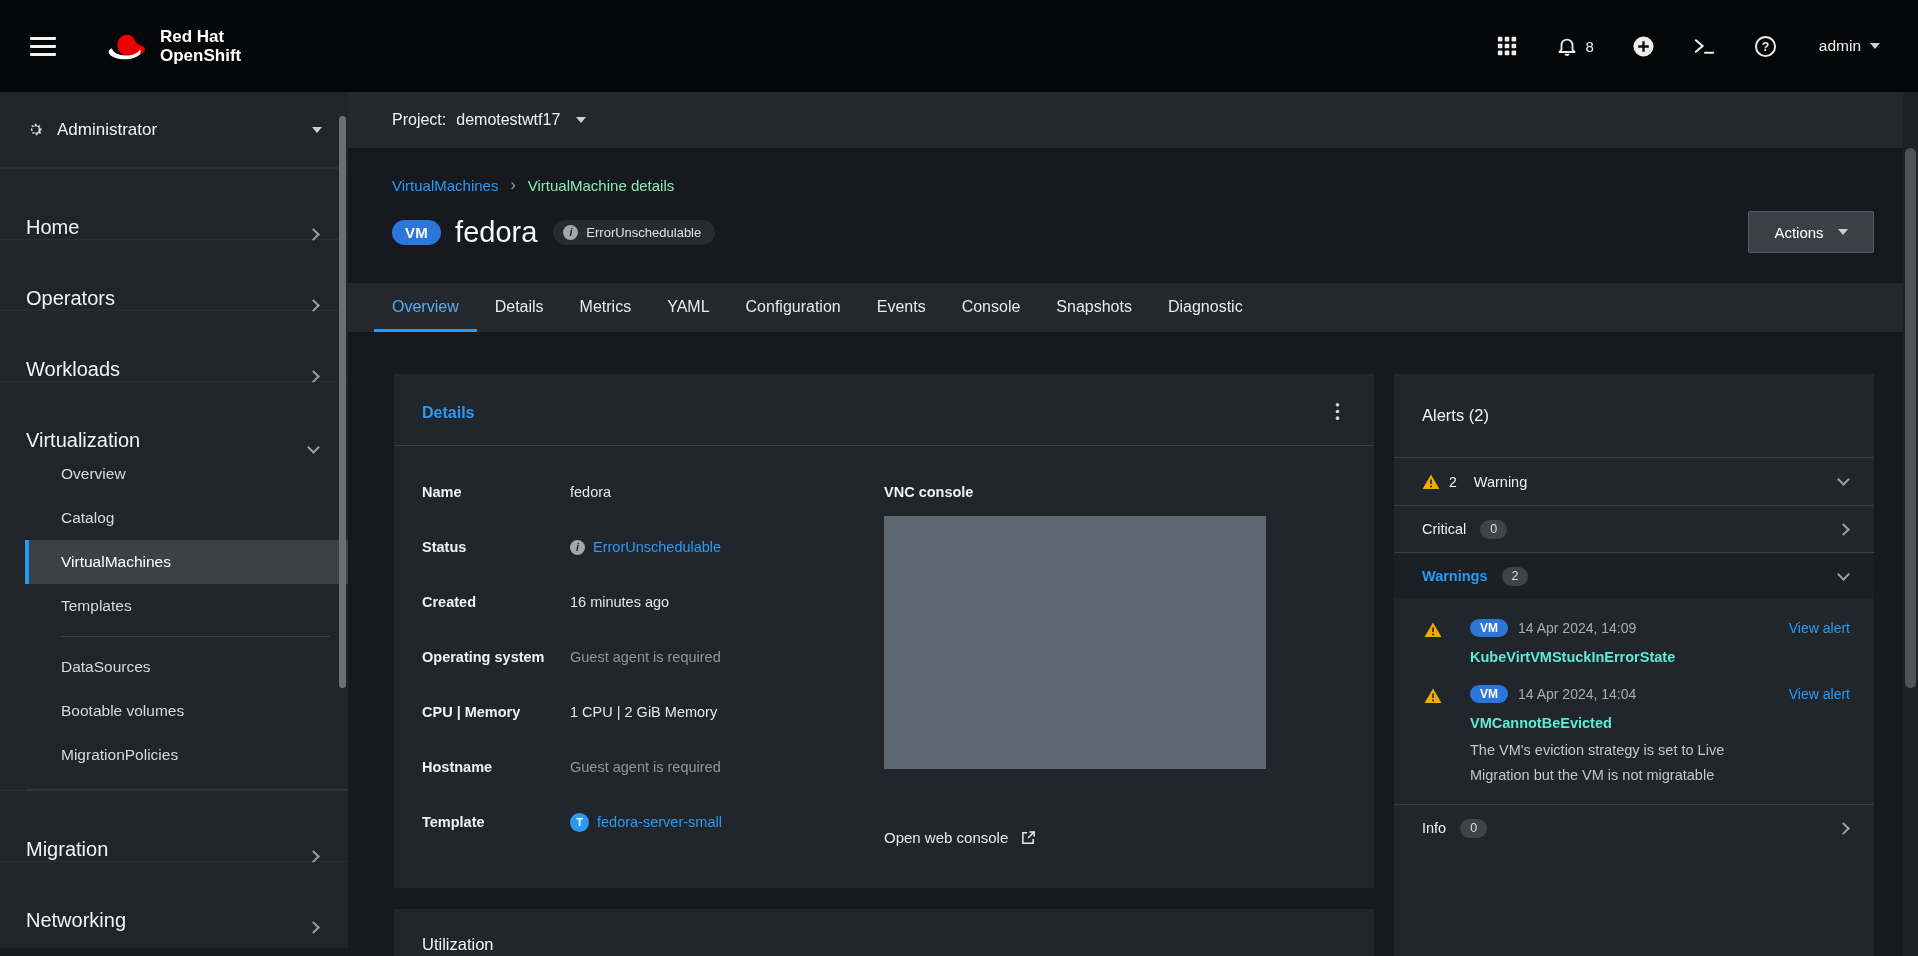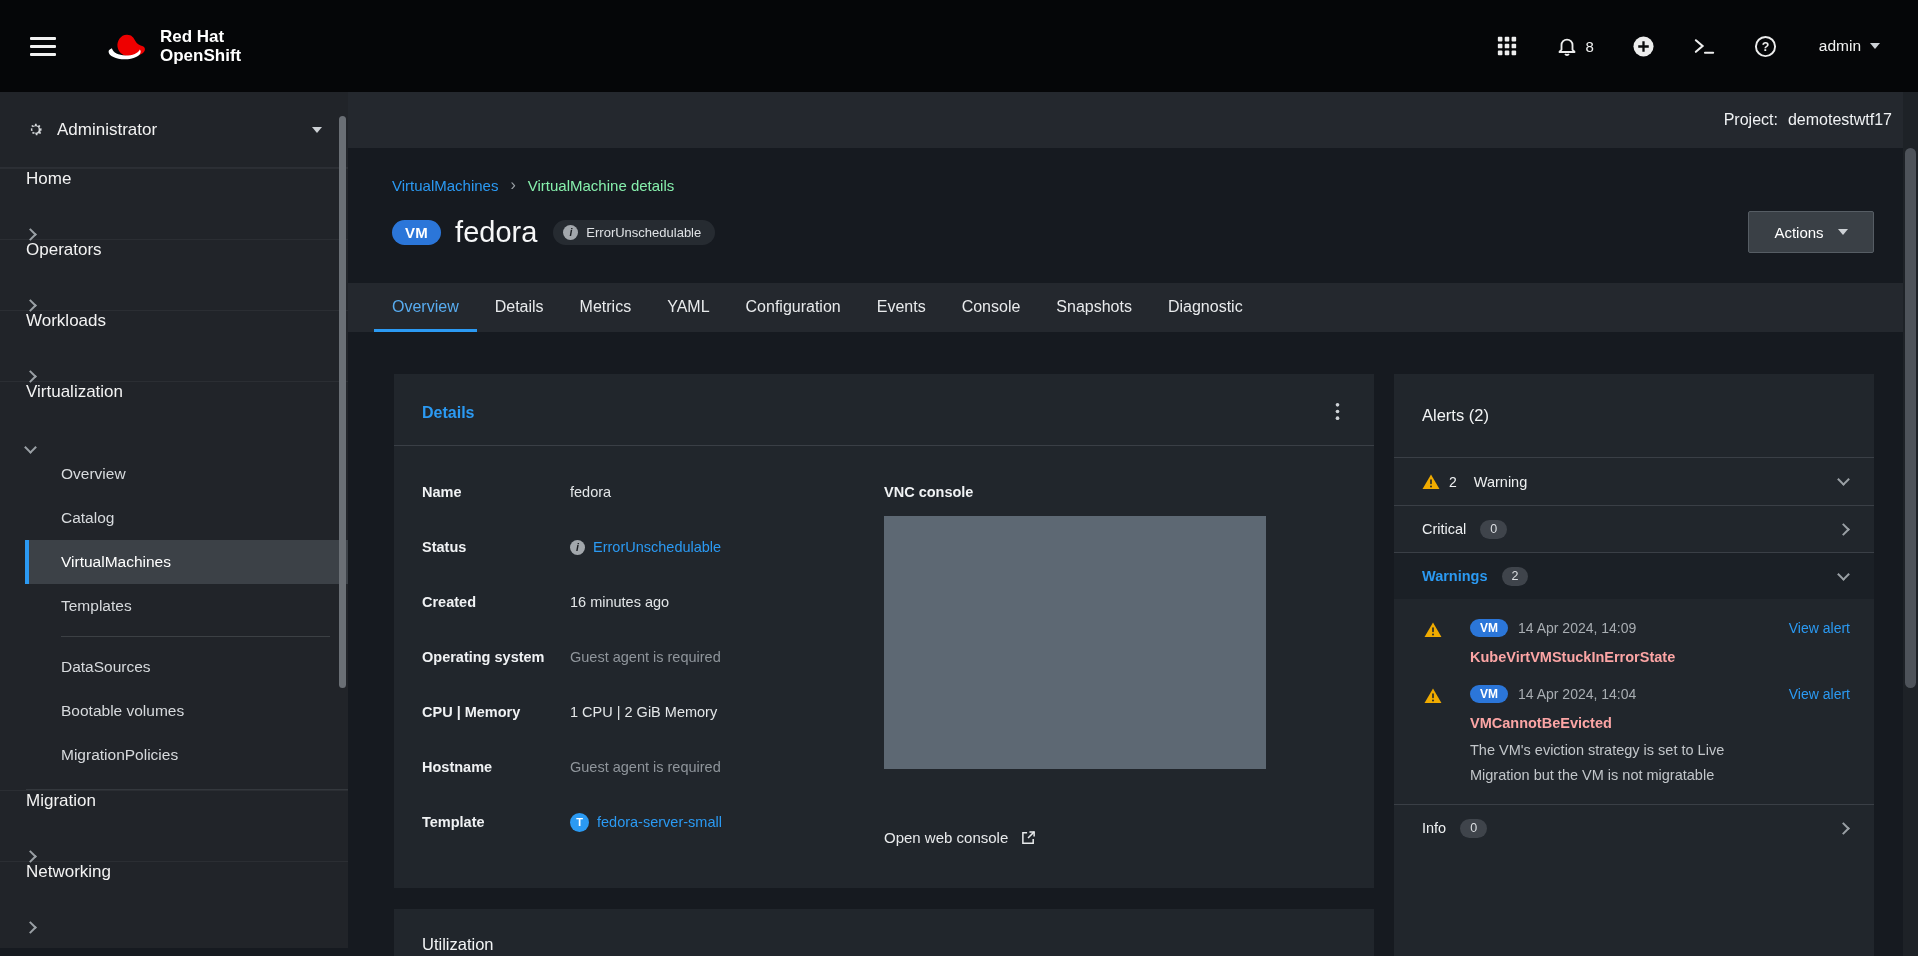--- a/index.html
+++ b/index.html
@@ -26,37 +26,37 @@
   .notif-count { font-size:15px; color:#f0f0f0; }
   .user-menu { background:none; border:none; cursor:pointer; display:flex; align-items:center; gap:9px;
     color:#f2f2f2; font-size:15.5px; font-family:inherit; margin-left:4px; }
   .caret-down { width:0; height:0; border:5px solid transparent; border-top:6px solid #cdd1d5; margin-top:5px; display:inline-block; }
 
   
   .sidebar { position:absolute; top:92px; left:0; width:348px; bottom:8px; background:var(--sidebar); z-index:20; }
   .perspective { height:76px; display:flex; align-items:center; gap:12px; padding:0 26px 0 26px;
     border-bottom:1px solid #2c2f35; cursor:pointer; }
   .perspective-label { font-size:17px; color:#f2f2f2; flex:1; }
-  .nav-item { height:71px; display:flex; align-items:flex-start; justify-content:space-between;
-    padding:0 30px 0 26px; font-size:17px; color:#f3f3f3; cursor:pointer; border-top:1px solid #2b2e33;flex-direction:column; }
+  .nav-item { height:71px; display:flex; align-items:flex-end; justify-content:space-between;
+    padding:0 30px 0 26px; font-size:20px; color:#f3f3f3; cursor:pointer; border-top:1px solid #2b2e33; }
   .nav-item:first-of-type { border-top:none; }
   .chev { display:inline-block; width:9px; height:9px; border-right:2px solid #9aa0a5; border-bottom:2px solid #9aa0a5;
     transform:rotate(-45deg); }
   .chev.down { transform:rotate(45deg); margin-top:-4px; }
   .subnav { padding-bottom:6px; }
   .sub-item { margin-left:25px; padding:13px 16px 13px 36px; font-size:15.5px; color:#d7dadd; cursor:pointer; }
   .sub-item.active { background:#3c4147; color:#fff; box-shadow:inset 4px 0 0 0 var(--link); }
   .sub-divider { border-top:1px solid #3c4044; margin:8px 18px 8px 61px; }
   .nav-divider { border-top:1px solid #34383d; margin:6px 0 0 26px; }
   .sidebar-scroll-thumb { position:absolute; top:24px; right:2px; width:7px; height:572px;
     background:#6a6f75; border-radius:4px; cursor:grab; }
 
   
   .content { position:absolute; top:92px; left:348px; right:0; bottom:0; overflow:hidden; }
-  .project-bar { height:56px; background:var(--strip); display:flex; align-items:center; padding-left:44px;justify-content:flex-end; }
+  .project-bar { height:56px; background:var(--strip); display:flex; align-items:center; padding-left:44px; }
   .project-select { display:flex; align-items:center; gap:10px; cursor:pointer; font-size:16px; color:#f0f2f4; }
   .page { position:absolute; top:56px; left:0; right:0; bottom:0; background:var(--page); overflow:hidden; }
 
   .breadcrumb { position:absolute; top:28px; left:44px; display:flex; align-items:center; gap:12px; font-size:15px; }
   .bc-sep { color:#9aa0a5; font-size:16px; }
   .bc-current { color:#86efac; }
 
   .title-row { position:absolute; top:62px; left:44px; right:44px; display:flex; align-items:center; height:44px; }
   .vm-badge { background:#2b76d9; color:#fff; font-size:15px; font-weight:700; padding:4px 13px;
     border-radius:15px; letter-spacing:.3px; }
@@ -114,21 +114,21 @@
   .group-row.warnings { background:#1b2026; }
   .group-row.warnings .group-label { color:var(--link); font-weight:700; }
   .count-pill { margin-left:14px; background:#3f444b; color:#dcdfe2; font-size:12.5px; padding:2px 10px;
     border-radius:10px; line-height:15px; }
   .alert-item { position:relative; padding:20px 24px 0 76px; }
   .alert-tri { position:absolute; left:30px; top:22px; }
   .alert-row1 { display:flex; align-items:center; gap:10px; }
   .vm-badge-sm { background:#2b76d9; color:#fff; font-size:12px; font-weight:700; padding:2px 10px; border-radius:11px; }
   .alert-time { color:#a8adb2; font-size:14px; }
   .view-alert { margin-left:auto; color:var(--link); font-size:14px; }
-  .alert-title { margin-top:12px; font-weight:700; font-size:14.5px; color:#fca5a5; }
+  .alert-title { margin-top:12px; font-weight:700; font-size:14.5px; color:#5eead4; }
   .alert-desc { margin-top:7px; font-size:14.5px; color:#c2c6ca; line-height:25px; max-width:255px; }
   .alerts-card .bottom-divider { margin-top:16px; }
 
   
   .page-scrollbar { position:absolute; top:92px; right:0; bottom:0; width:15px; background:#1e2227; z-index:40; }
   .page-scrollbar .thumb { position:absolute; top:56px; left:2px; right:2px; height:540px;
     background:#4e535a; border-radius:6px; cursor:grab; }
 </style>
 </head>
 <body>

